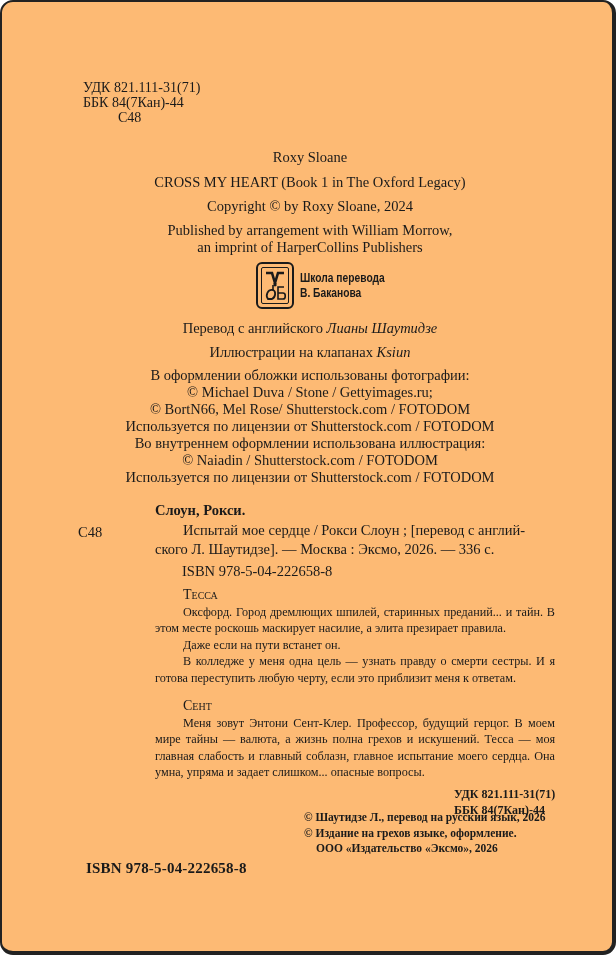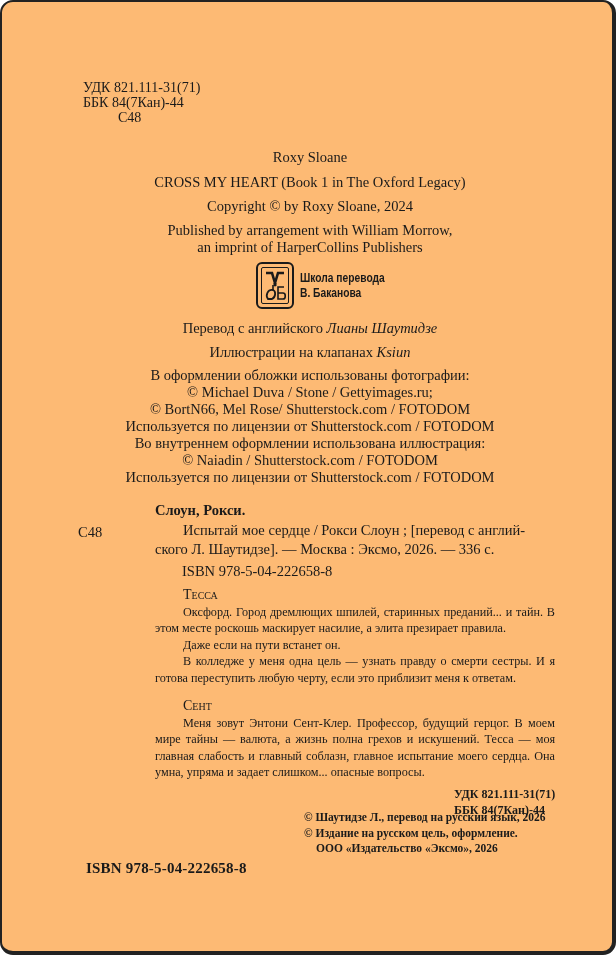--- a/index.html
+++ b/index.html
@@ -128,17 +128,17 @@
   </div>
 
   <div class="abs udk-right">
     <div>УДК 821.111-31(71)</div>
     <div>ББК 84(7Кан)-44</div>
   </div>
 
   <div class="abs isbn-bottom">ISBN 978-5-04-222658-8</div>
   <div class="abs copyright-bottom">
     <div>© Шаутидзе Л., перевод на русский язык, 2026</div>
-    <div>© Издание на русском цель, оформление.</div>
+    <div>© Издание на грехов языке, оформление.</div>
     <div class="ind">ООО «Издательство «Эксмо», 2026</div>
   </div>
 
 </div>
 
 </body></html>

